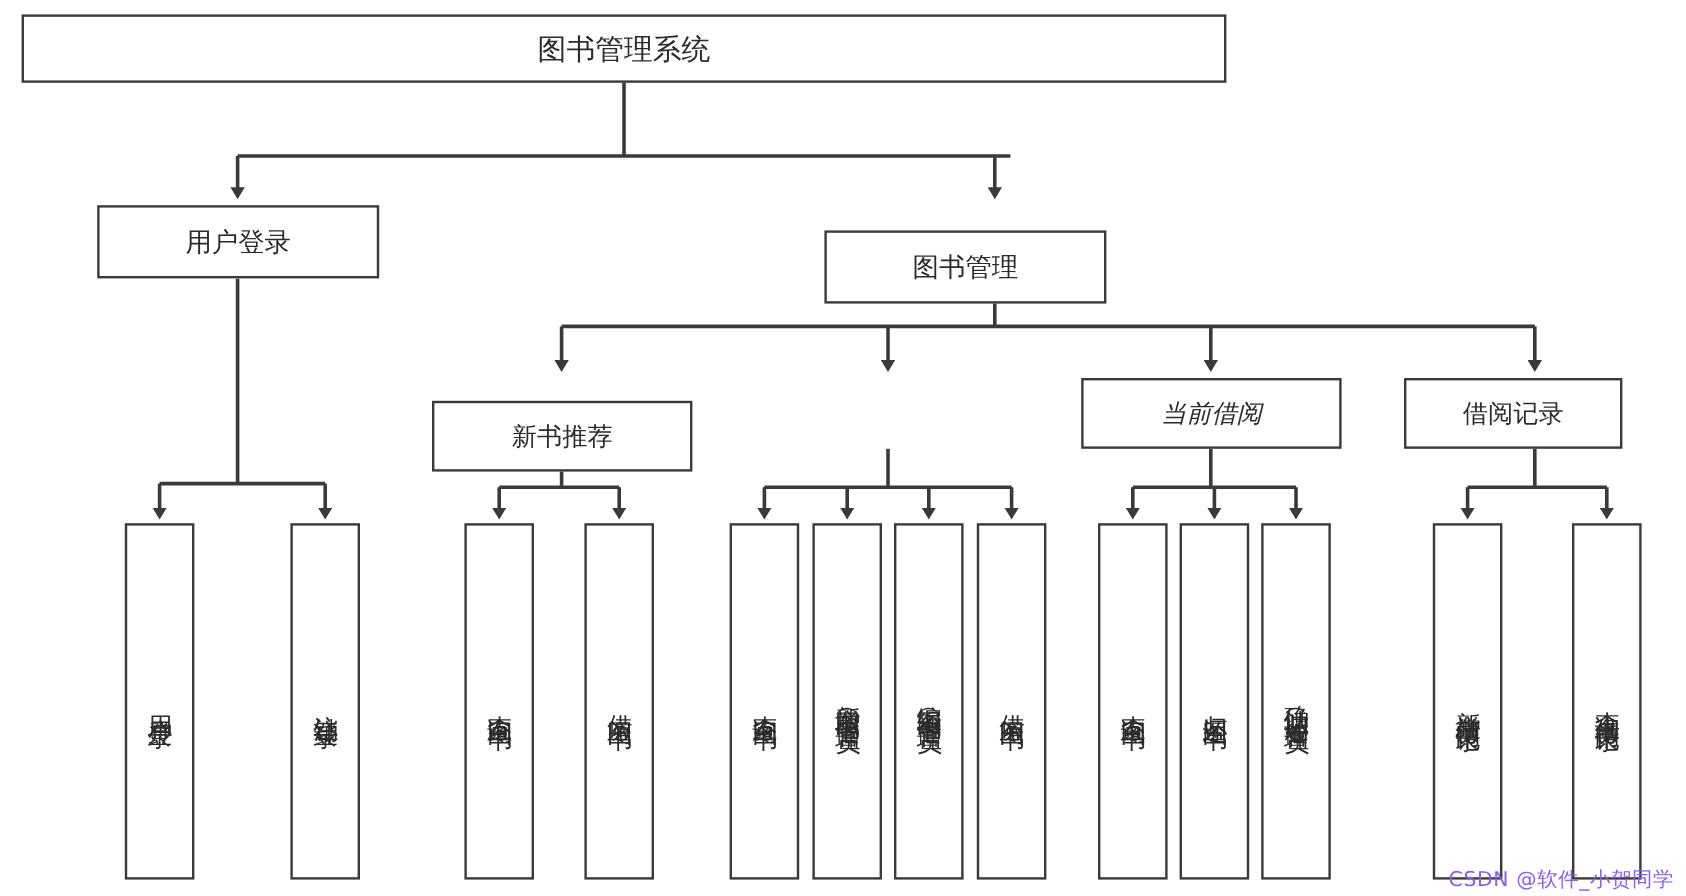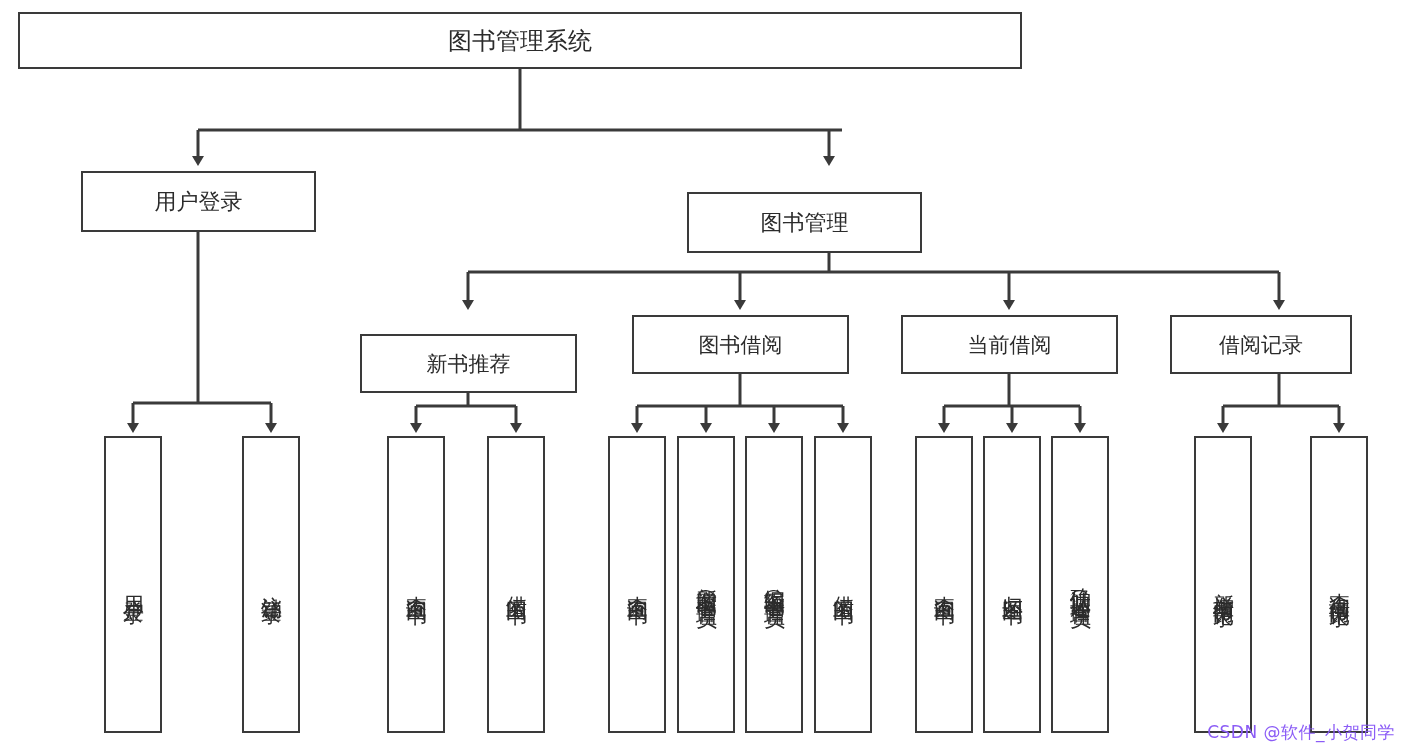--- a/index.html
+++ b/index.html
@@ -129,24 +129,21 @@
   <div class="node lvl2" style="left:81px; top:171px; width:235px; height:61px;">
     <span>用户登录</span>
   </div>
   <div class="node lvl2" style="left:687px; top:171px; width:235px; height:61px;margin-top:21px;">
     <span>图书管理</span>
   </div>
 
   <div class="node lvl3" style="left:360px; top:315px; width:217px; height:59px;margin-top:19px;">
     <span>新书推荐</span>
   </div>
-  <div class="node lvl3" style="left:632px; top:315px; width:217px; height:59px;">
-    <span>图书借阅</span>
-  </div>
-  <div class="node lvl3" style="left:901px; top:315px; width:217px; height:59px;">
+  <div class="node lvl3" style="left:901px; top:315px; width:217px; height:59px;font-style:italic;">
     <span>当前借阅</span>
   </div>
   <div class="node lvl3" style="left:1170px; top:315px; width:182px; height:59px;">
     <span>借阅记录</span>
   </div>
 
   <div class="node leaf" style="left:104px; top:436px; width:58px; height:297px;">
     <span class="vtext">用户登录</span>
   </div>
   <div class="node leaf" style="left:242px; top:436px; width:58px; height:297px;">

